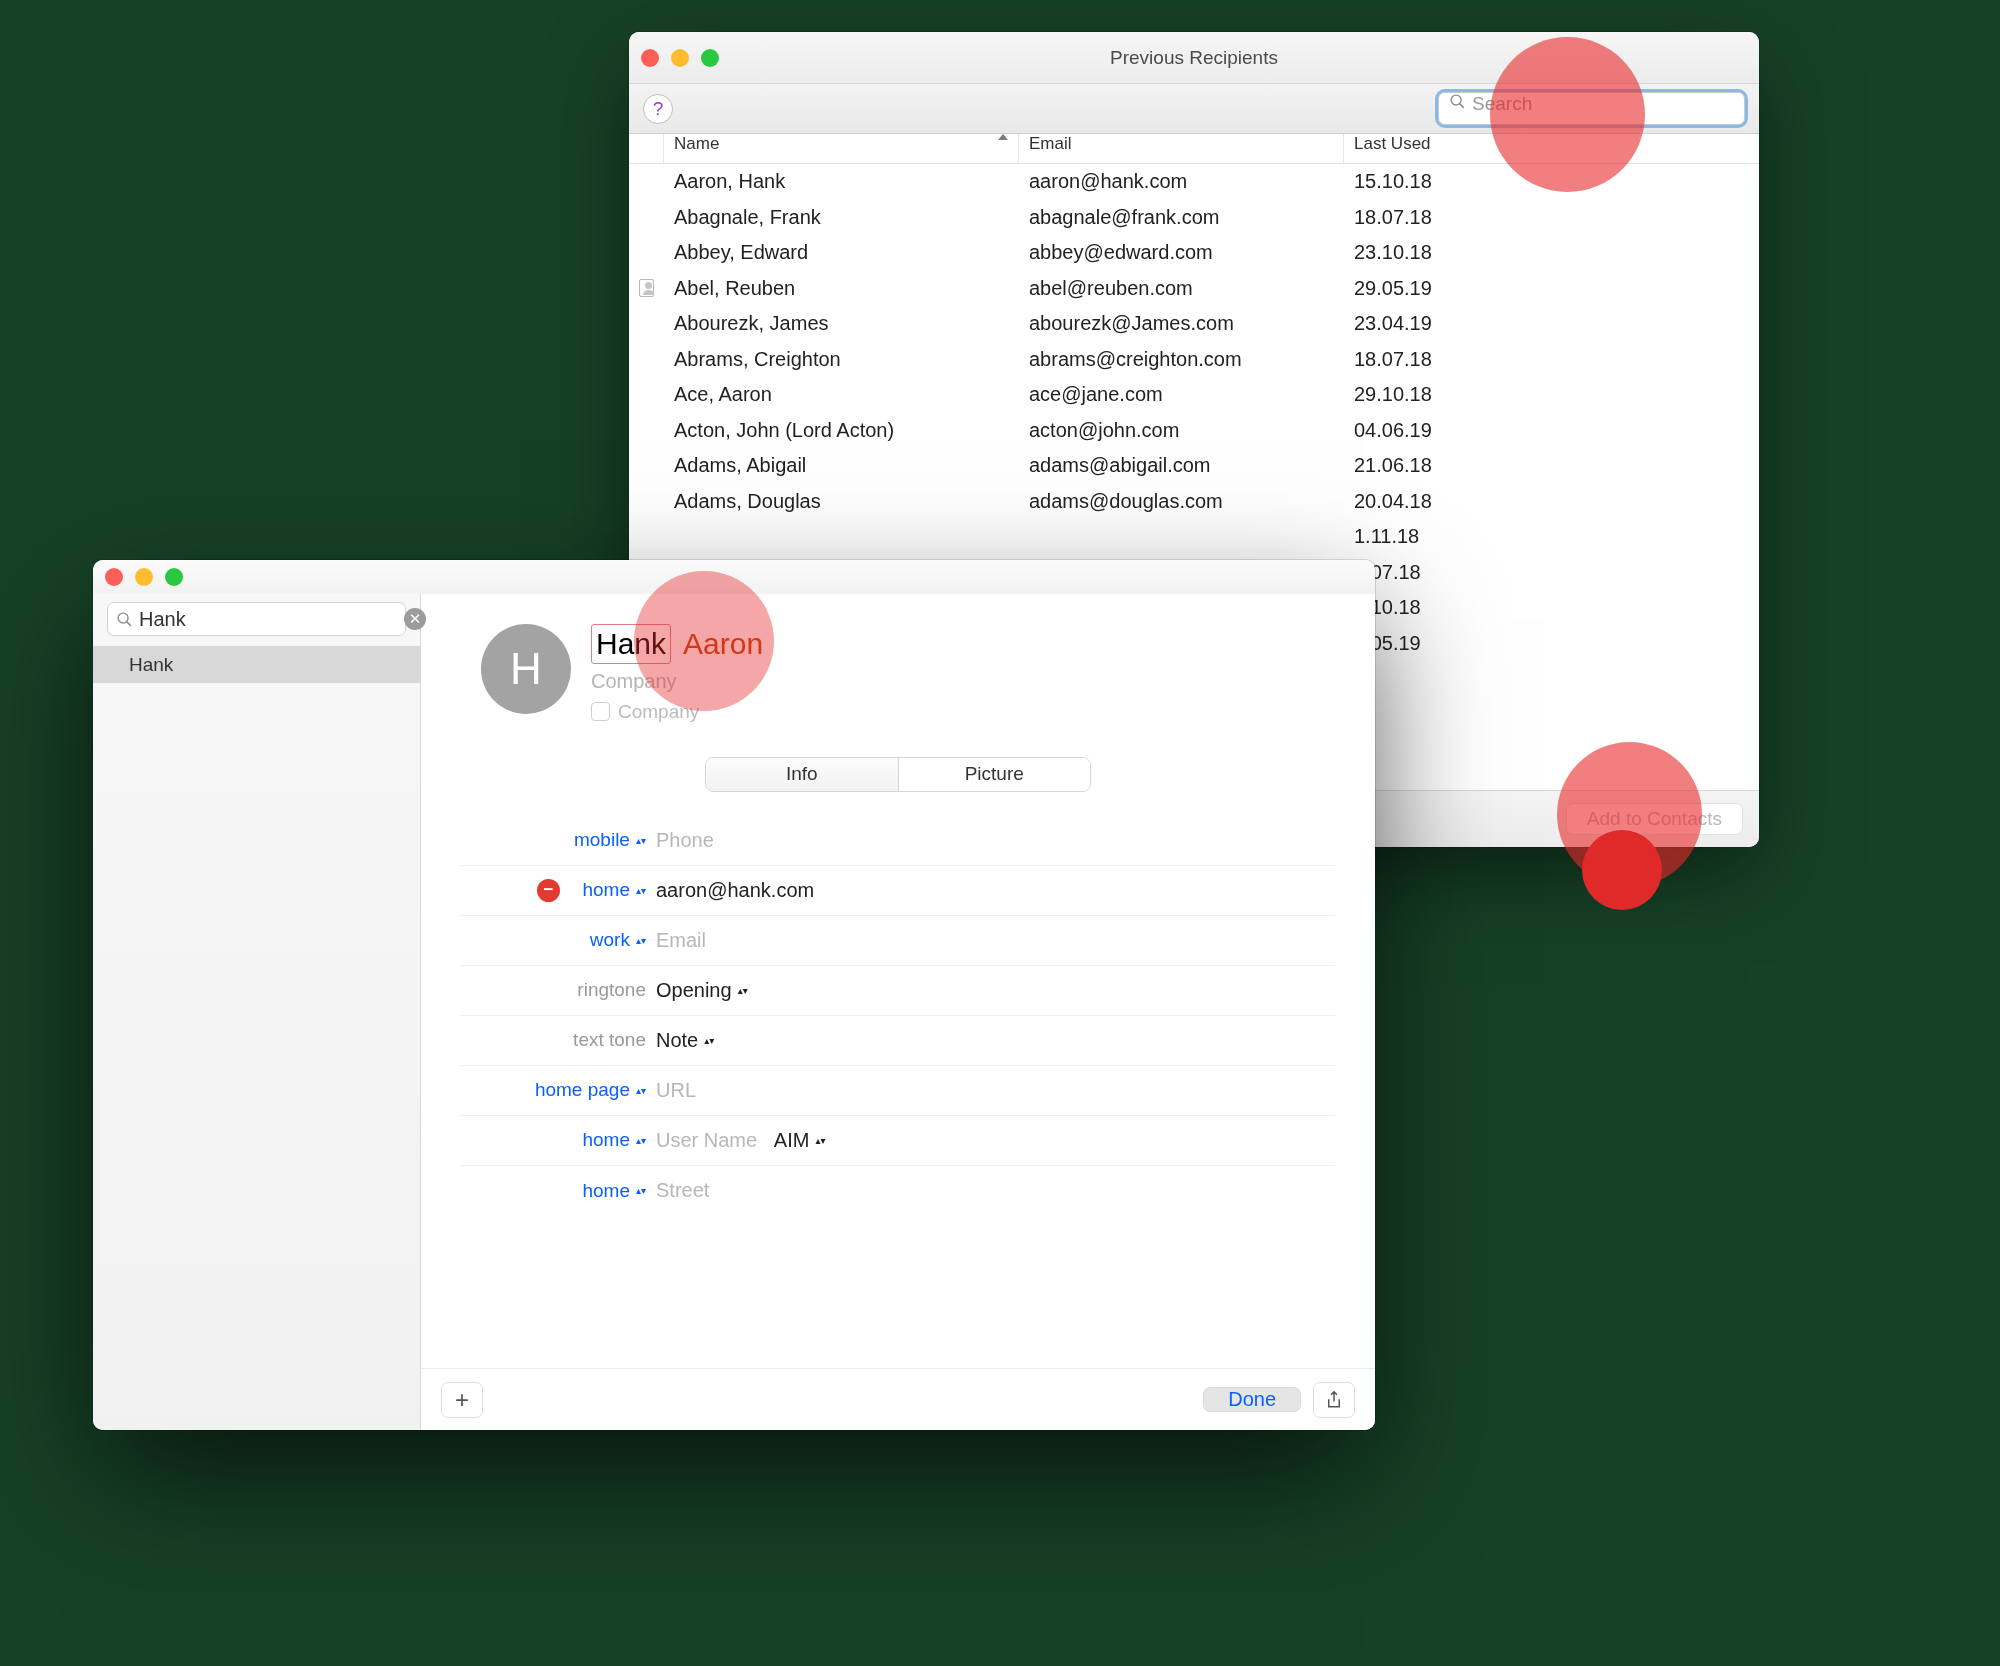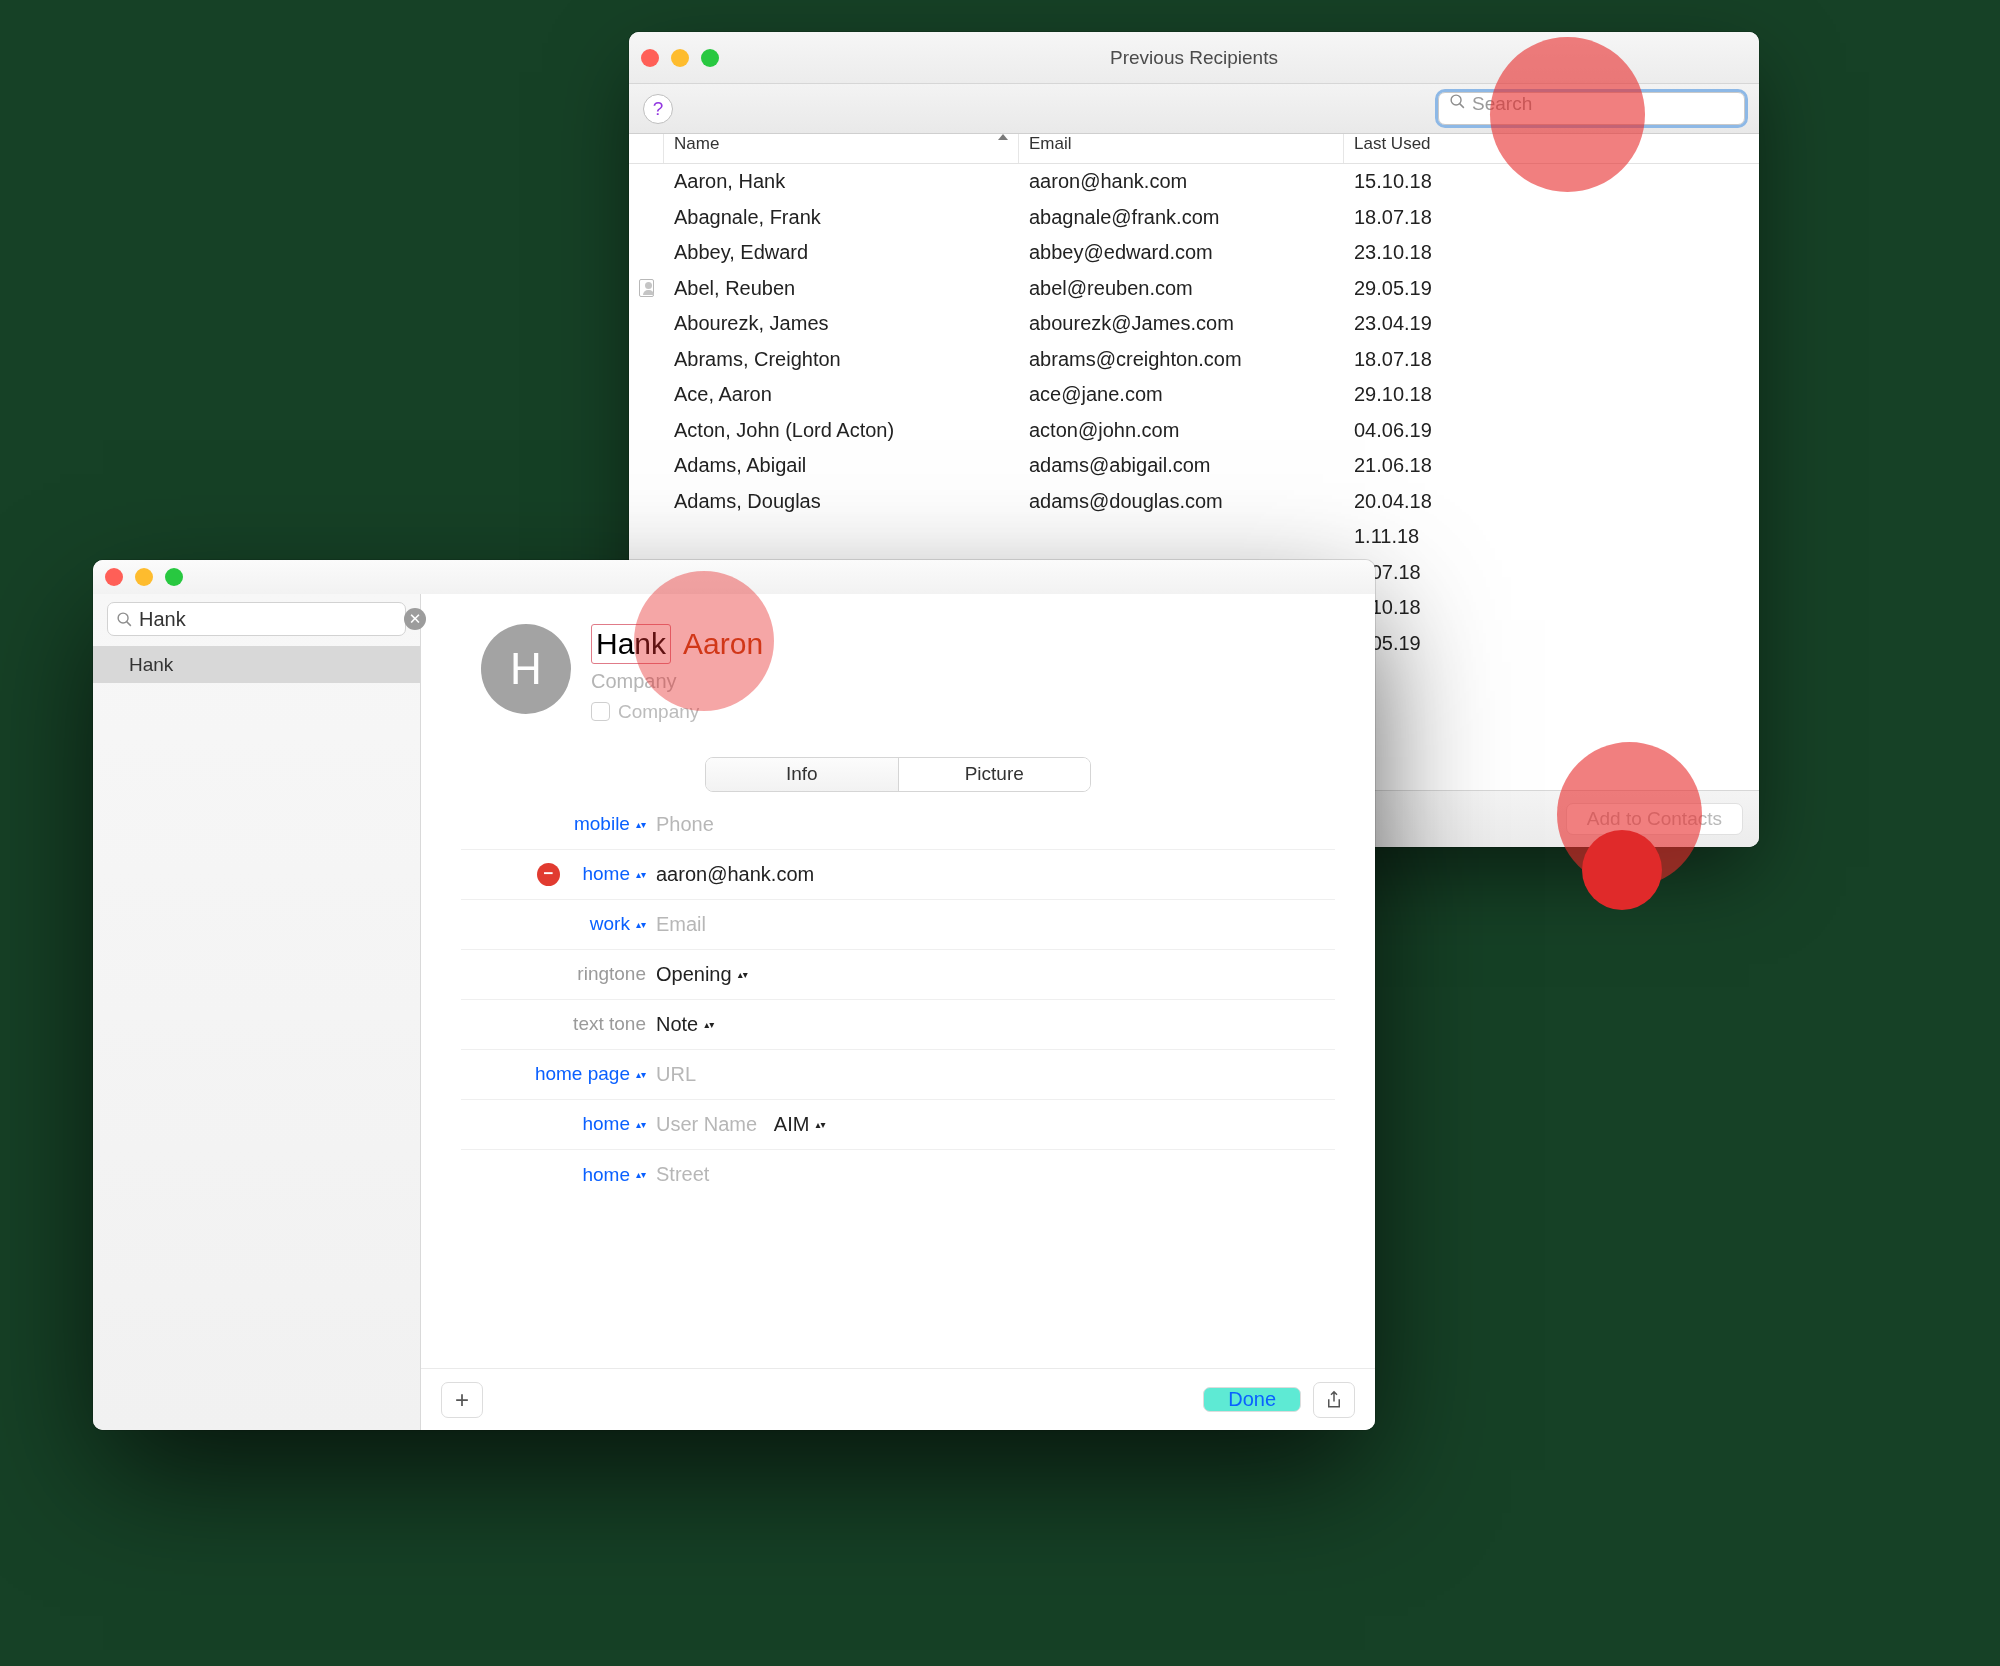--- a/index.html
+++ b/index.html
@@ -105,21 +105,21 @@
   font-size:44px;font-weight:500;flex:none}
 .head-fields .name-row{display:flex;gap:12px;align-items:baseline}
 .name-row .first{font-size:30px;color:#000;border:1px solid #e07b88;
   border-radius:3px;padding:0 4px;line-height:1.25}
 .name-row .last{font-size:30px;color:#c2410c}
 .company-ph{margin-top:6px;font-size:20px;color:#b5b5b5}
 .company-chk{margin-top:8px;display:flex;align-items:center;gap:8px;
   font-size:19px;color:#bcbcbc}
 .chk{width:19px;height:19px;border:1.5px solid #cfcfcf;border-radius:4px}
 
-.seg{margin:14px auto 8px;width:386px;height:35px;border:1px solid #d5d5d5;
+.seg{margin:14px auto 24px;width:386px;height:35px;border:1px solid #d5d5d5;
   border-radius:8px;display:flex;overflow:hidden}
 .seg-item{flex:1;display:flex;align-items:center;justify-content:center;
   font-size:19px;color:#333;cursor:pointer}
 .seg-item.active{background:linear-gradient(#fcfcfc,#f2f2f2)}
 .seg-item + .seg-item{border-left:1px solid #d5d5d5;background:#fff}
 
 .fields{padding:0 40px}
 .frow{display:flex;align-items:center;min-height:50px;
   border-bottom:1px solid #efefef}
 .flabel{width:195px;text-align:right;padding-right:10px;font-size:19px;
@@ -133,21 +133,21 @@
   color:#fff;display:flex;align-items:center;justify-content:center;
   position:absolute;left:76px;margin-top:0;font-size:17px;font-weight:700;
   cursor:pointer}
 .inline-sel{display:inline-flex;align-items:center;gap:6px;color:#222}
 
 .w2-footer{margin-top:auto;height:62px;border-top:1px solid #eaeaea;
   display:flex;align-items:center;padding:0 20px;background:#fff}
 .add-btn{width:42px;height:36px;border:1px solid #ddd;border-radius:7px;
   background:#fff;display:flex;align-items:center;justify-content:center;
   font-size:24px;color:#555;cursor:pointer}
-.done-btn{padding:0 24px;font-size:20px;color:#0a60ff;background:#5eead4;
+.done-btn{padding:0 24px;font-size:20px;color:#0a60ff;background:#e5e5e5;
   border:1px solid #dcdcdc;border-radius:7px;cursor:pointer}
 .share-btn{width:42px;height:36px;border:1px solid #dcdcdc;border-radius:7px;
   background:#fff;display:flex;align-items:center;justify-content:center;
   margin-left:12px;cursor:pointer}
 
 
 .blob{position:absolute;border-radius:50%;pointer-events:none}
 .b1{left:1490px;top:37px;width:155px;height:155px;background:rgba(231,42,42,.60)}
 .b2{left:634px;top:571px;width:140px;height:140px;background:rgba(231,42,42,.42)}
 .b3{left:1557px;top:742px;width:145px;height:145px;background:rgba(231,42,42,.60)}

